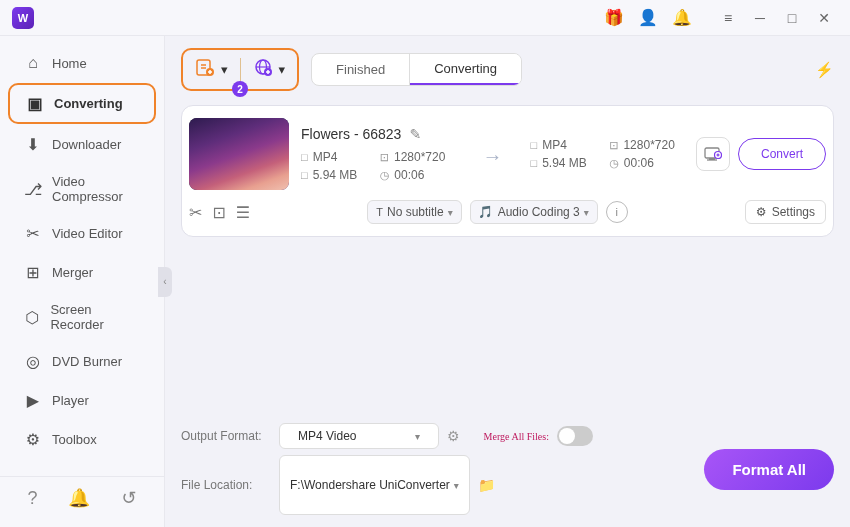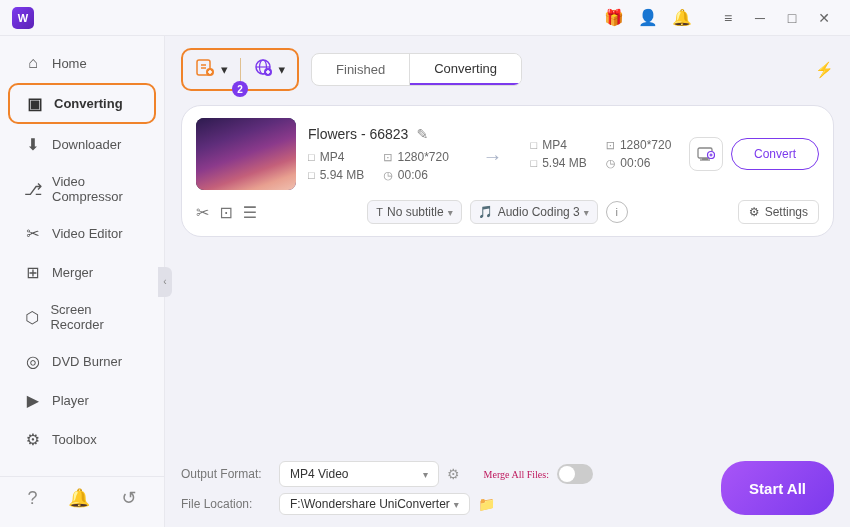--- a/index.html
+++ b/index.html
@@ -38,21 +38,21 @@
     .add-btn-divider { width: 1px; height: 24px; background: #e0c090; }
     .badge-2 { position: absolute; bottom: -8px; left: 50%; transform: translateX(-50%); background: #7c3aed; color: white; font-size: 10px; width: 16px; height: 16px; border-radius: 50%; display: flex; align-items: center; justify-content: center; font-weight: bold; }
     .tab-group { display: flex; border: 1px solid #ddd; border-radius: 8px; overflow: hidden; background: white; }
     .tab-btn { padding: 7px 24px; font-size: 13px; cursor: pointer; background: transparent; border: none; color: #666; }
     .tab-btn.active { background: white; color: #333; font-weight: 500; border-bottom: 2px solid #7c3aed; }
     .tab-btn:first-child { border-right: 1px solid #ddd; }
     .high-speed { display: flex; align-items: center; gap: 5px; margin-left: auto; color: #f0832a; font-size: 13px; font-weight: 500; cursor: pointer; }
     .bolt-icon { font-size: 15px; }
 
     
-    .file-card { background: white; border-radius: 20px; padding: 12px 14px; border: 1px solid #e0e0ea; }
+    .file-card { background: white; border-radius: 12px; padding: 12px 7px; border: 1px solid #e0e0ea; }
     .file-card-top { display: flex; align-items: center; gap: 12px; margin-bottom: 10px; }
     .thumbnail { width: 100px; height: 72px; background: linear-gradient(135deg, #1a1a2e 0%, #16213e 40%, #0f3460 70%, #533483 100%); border-radius: 8px; overflow: hidden; flex-shrink: 0; display: flex; align-items: center; justify-content: center; }
     .thumbnail-flowers { width: 100%; height: 100%; background: linear-gradient(160deg, #2d1b4e 0%, #5e2d7a 30%, #8b3a8b 50%, #c4607a 70%, #e8a090 85%, #f0c0b0 100%); position: relative; }
     .file-info { flex: 1; }
     .file-name-row { display: flex; align-items: center; gap: 8px; margin-bottom: 8px; }
     .file-name { font-size: 14px; font-weight: 500; color: #333; }
     .edit-icon { color: #888; font-size: 14px; cursor: pointer; }
     .file-meta { display: grid; grid-template-columns: 1fr 1fr; gap: 4px; font-size: 12px; color: #666; }
     .meta-row { display: flex; align-items: center; gap: 5px; }
     .meta-icon { font-size: 11px; color: #999; }
@@ -65,31 +65,31 @@
 
     
     .card-actions { display: flex; align-items: center; gap: 10px; }
     .action-icon { font-size: 16px; color: #777; cursor: pointer; }
     .subtitle-select { display: flex; align-items: center; gap: 4px; background: #f5f5fa; border: 1px solid #ddd; border-radius: 6px; padding: 4px 8px; font-size: 12px; color: #555; cursor: pointer; margin-left: auto; }
     .audio-select { display: flex; align-items: center; gap: 4px; background: #f5f5fa; border: 1px solid #ddd; border-radius: 6px; padding: 4px 8px; font-size: 12px; color: #555; cursor: pointer; }
     .info-btn { width: 22px; height: 22px; border: 1.5px solid #bbb; border-radius: 50%; display: flex; align-items: center; justify-content: center; font-size: 11px; color: #888; cursor: pointer; }
     .settings-btn { display: flex; align-items: center; gap: 5px; padding: 4px 10px; border: 1px solid #ddd; border-radius: 6px; font-size: 12px; color: #555; cursor: pointer; background: white; margin-left: auto; }
 
     
-    .bottom-bar { margin-top: auto; padding-top: 14px; display: flex; gap: 16px; }
+    .bottom-bar { margin-top: auto; padding-top: 14px; display: flex; align-items: center; gap: 16px; }
     .bottom-left { flex: 1; display: flex; flex-direction: column; gap: 6px; }
     .bottom-row { display: flex; align-items: center; gap: 8px; font-size: 12px; color: #555; }
     .bottom-label { min-width: 90px; color: #777; }
-    .format-select { display: flex; align-items: center; gap: 4px; background: white; border: 1px solid #ddd; border-radius: 6px; padding: 5px 10px; font-size: 12px; color: #333; cursor: pointer; min-width: 160px; justify-content: space-between; }
+    .format-select { display: flex; align-items: center; gap: 4px; background: white; border: 1px solid #ddd; border-radius: 6px; padding: 5px 18px; font-size: 12px; color: #333; cursor: pointer; min-width: 160px; justify-content: space-between; }
     .settings-icon-sm { font-size: 14px; color: #999; cursor: pointer; }
     .merge-row { display: flex; align-items: center; gap: 8px; }
     .merge-label { font-size: 10px; color: #be185d; font-family: Liberation Serif, serif; }
     .toggle-switch { width: 36px; height: 20px; background: #ccc; border-radius: 10px; position: relative; cursor: pointer; }
     .toggle-knob { width: 16px; height: 16px; background: white; border-radius: 50%; position: absolute; top: 2px; left: 2px; transition: left 0.2s; }
-    .file-location-select { display: flex; align-items: center; gap: 4px; background: white; border: 1px solid #ddd; border-radius: 6px; padding: 3px 10px; font-size: 12px; color: #333; cursor: pointer; min-width: 160px; justify-content: space-between; }
+    .file-location-select { display: flex; align-items: center; gap: 4px; background: white; border: 1px solid #ddd; border-radius: 6px; padding: 22px 10px; font-size: 12px; color: #333; cursor: pointer; min-width: 160px; justify-content: space-between; }
     .folder-icon { font-size: 14px; color: #999; cursor: pointer; }
     .start-all-btn { padding: 12px 28px; background: linear-gradient(135deg, #a855f7, #7c3aed); color: white; border: none; border-radius: 24px; font-size: 15px; font-weight: 600; cursor: pointer; white-space: nowrap; margin-left: 12px; }
 
     .card-bottom-row { display: flex; align-items: center; margin-top: 8px; gap: 8px; }
     .chevron-down { font-size: 10px; color: #888; }
   </style>
 </head>
 <body>
 
 <div class="title-bar">
@@ -327,17 +327,17 @@
         <div class="bottom-row">
           <span class="bottom-label">File Location:</span>
           <div class="file-location-select">
             <span>F:\Wondershare UniConverter</span>
             <span class="chevron-down">▾</span>
           </div>
           <span class="folder-icon">📁</span>
         </div>
       </div>
 
-      <button class="start-all-btn">Start All</button>
+      <button class="start-all-btn">Format All</button>
     </div>
 
   </div>
 </div>
 
 </body></html>

